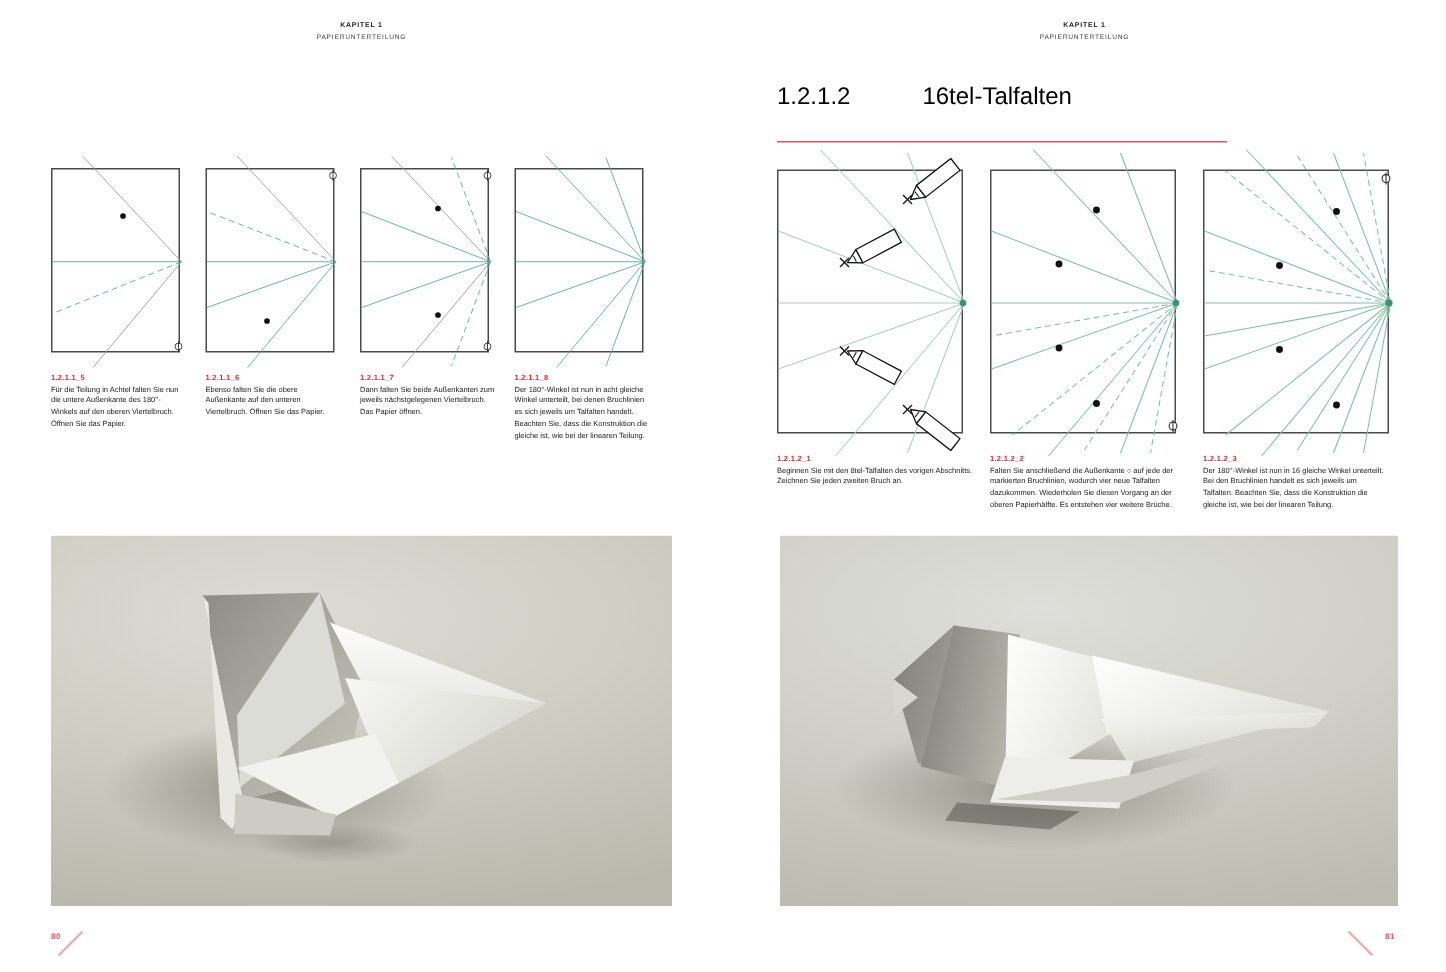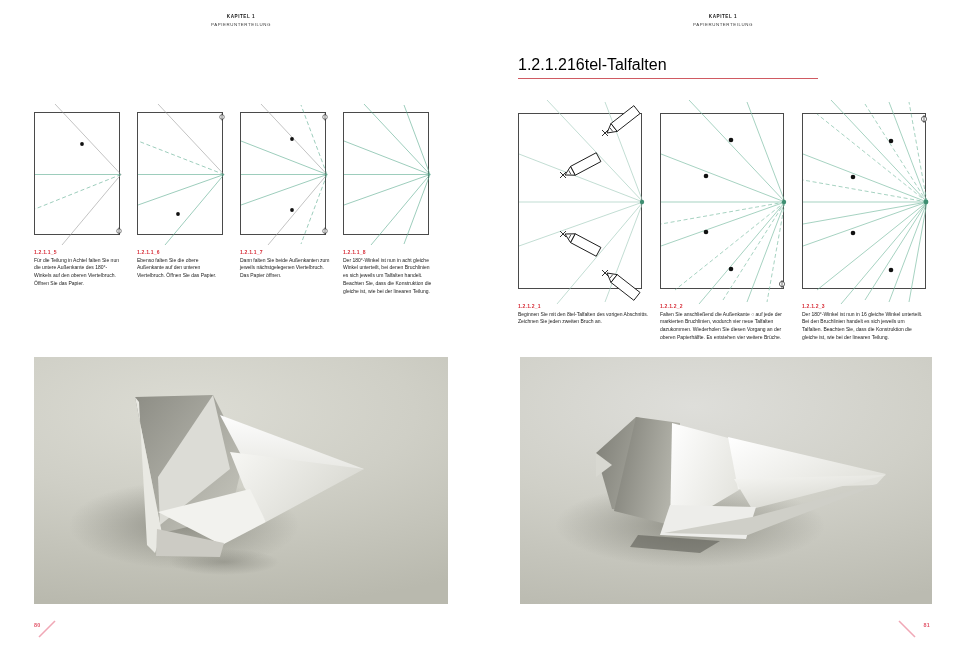--- a/index.html
+++ b/index.html
@@ -50,24 +50,25 @@
     letter-spacing: 0.55px;
     color: #3a3a3a;
     display: block;
     margin-top: 1.5px;
   }
   .section-head-wrap {
     position: absolute;
     top: 56px;
     left: 36px;
     width: 300px;
-    padding-bottom: 4px;
+    padding-bottom: 20px;
     border-bottom: 0.8px solid #d05a62;
     display: flex;
     align-items: baseline;
+    gap: 48px;
   }
 
   
   .diagram-row {
     position: absolute;
     display: flex;
   }
   .diagram-row.left {
     left: 34px;
     top: 112px;

